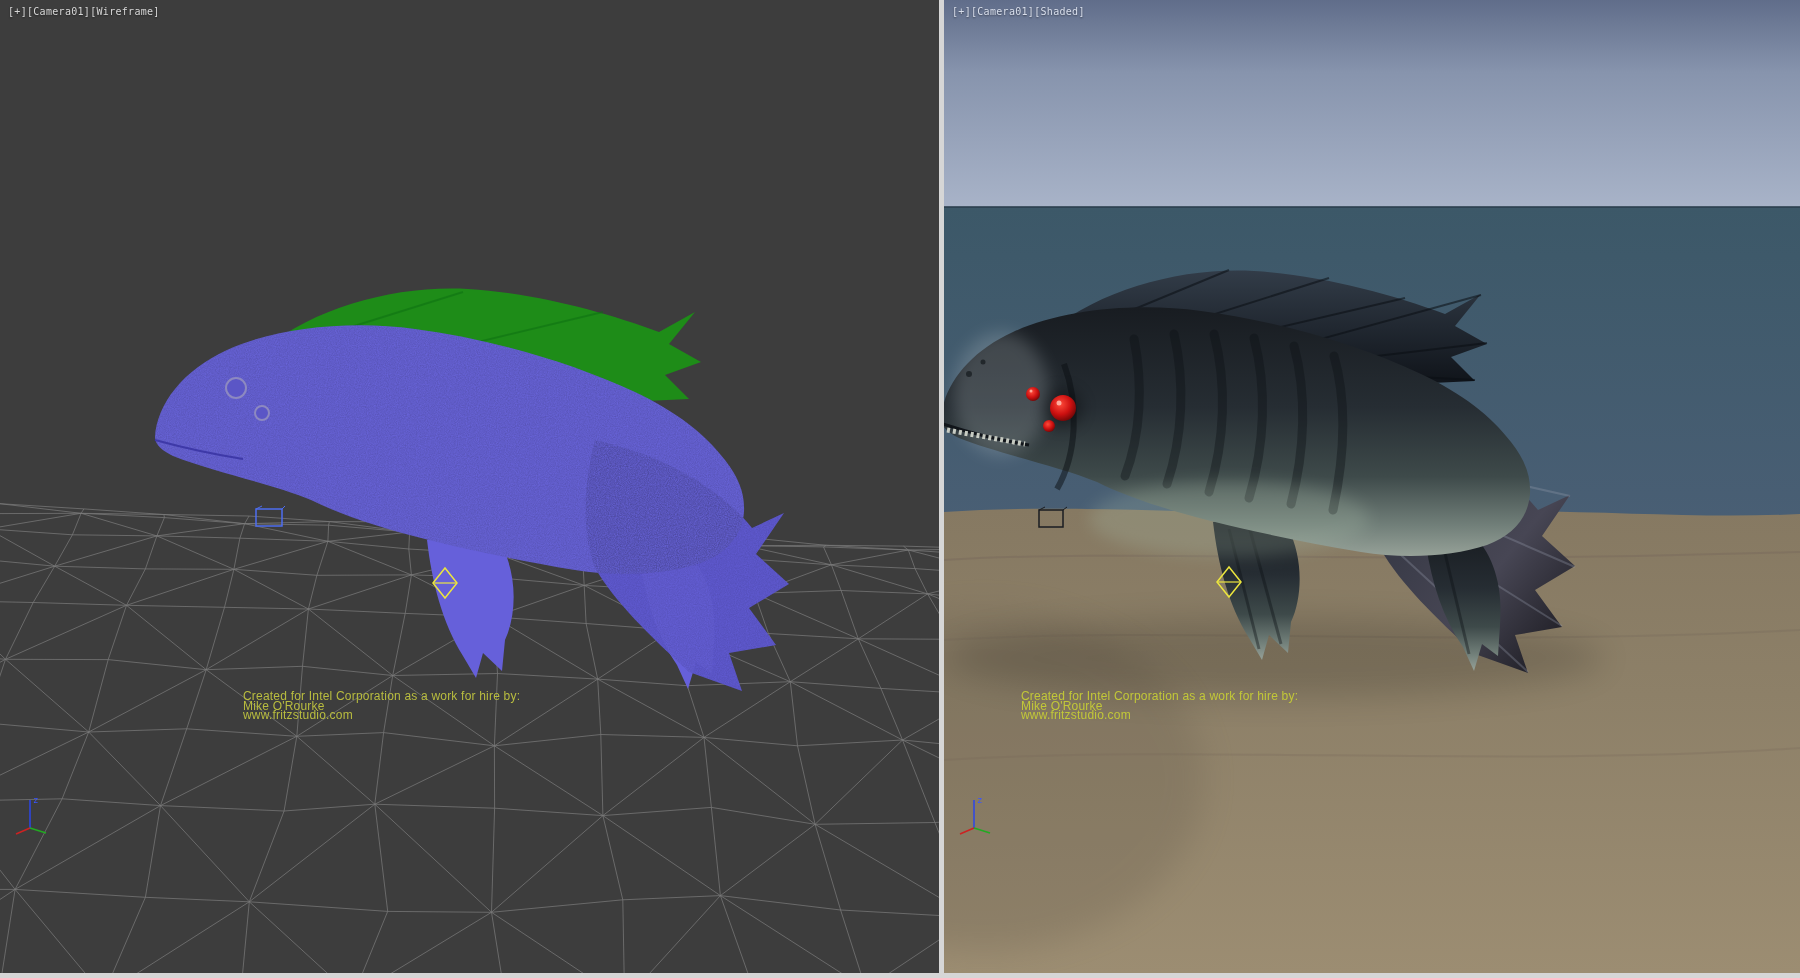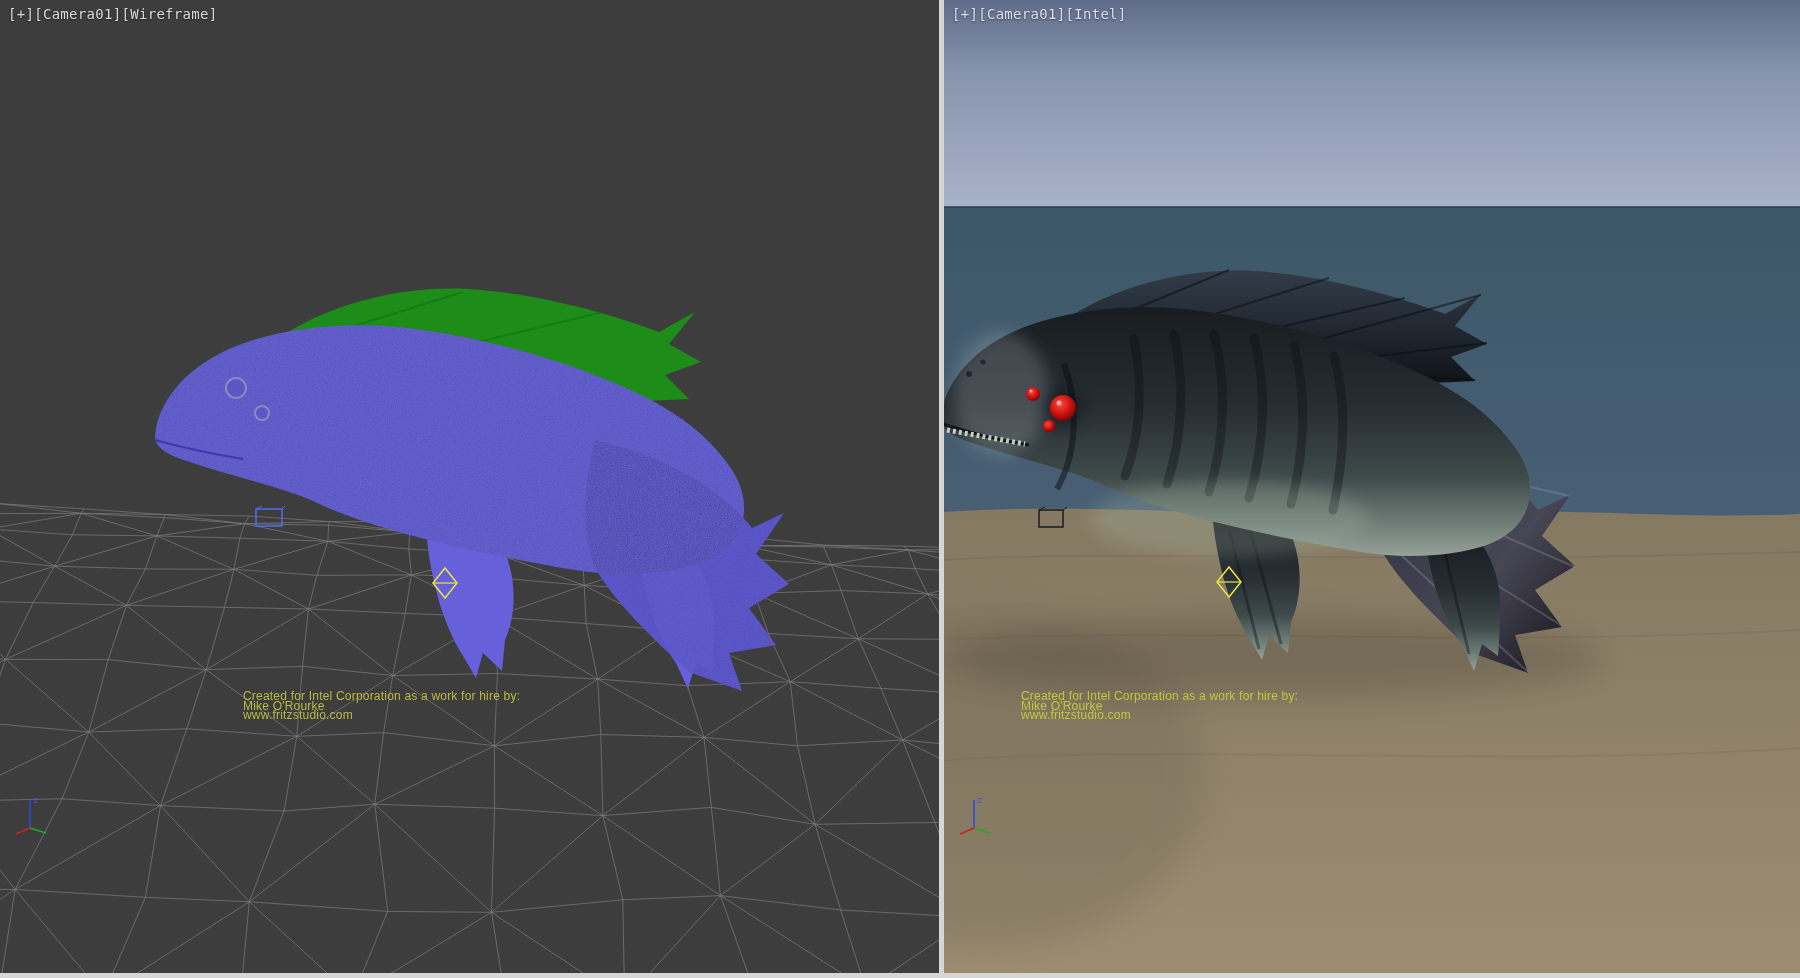--- a/index.html
+++ b/index.html
@@ -7,21 +7,21 @@
     width:1800px;height:978px;position:relative;overflow:hidden;
     background:#d6d6d6;font-family:"Liberation Sans",sans-serif;
   }
   .viewport{position:absolute;top:0;height:973px;overflow:hidden;}
   #vp-left{left:0;width:939px;background:#3d3d3d;}
   #vp-right{left:944px;width:856px;background:#5e6b88;}
   .divider{position:absolute;top:0;left:939px;width:5px;height:973px;background:#d6d6d6;cursor:col-resize;}
   .bottom-strip{position:absolute;left:0;top:973px;width:1800px;height:5px;background:#d6d6d6;}
   .vp-label{
     position:absolute;top:6px;left:8px;z-index:40;cursor:pointer;
-    font-family:"DejaVu Sans Mono",monospace;font-size:14px;letter-spacing:0.3px;
+    font-family:"DejaVu Sans Mono",monospace;font-size:10px;letter-spacing:0.3px;
     color:#d8d8d8;text-shadow:0 1px 2px rgba(0,0,0,.45);
   }
   #vp-right .vp-label{color:#d9dfec;}
   .abs{position:absolute;}
   .watermark{
     position:absolute;z-index:30;top:692px;
     color:#b9bd3f;font-size:12px;line-height:9.5px;letter-spacing:.2px;
   }
   #vp-left .watermark{left:243px;}
   #vp-right .watermark{left:77px;color:#c2c838;}
@@ -627,17 +627,17 @@
     <use href="#axis-tripod-shape"></use>
     <text x="23" y="15">z</text>
   </svg>
 
   <div class="watermark">
     <div>Created for Intel Corporation as a work for hire by:</div>
     <div>Mike O'Rourke</div>
     <div>www.fritzstudio.com</div>
   </div>
 
-  <span class="vp-label">[+][Camera01][Intel]</span>
+  <span class="vp-label">[+][Camera01][Shaded]</span>
 </div>
 
 <div class="divider"></div>
 <div class="bottom-strip"></div>
 
 </body></html>

